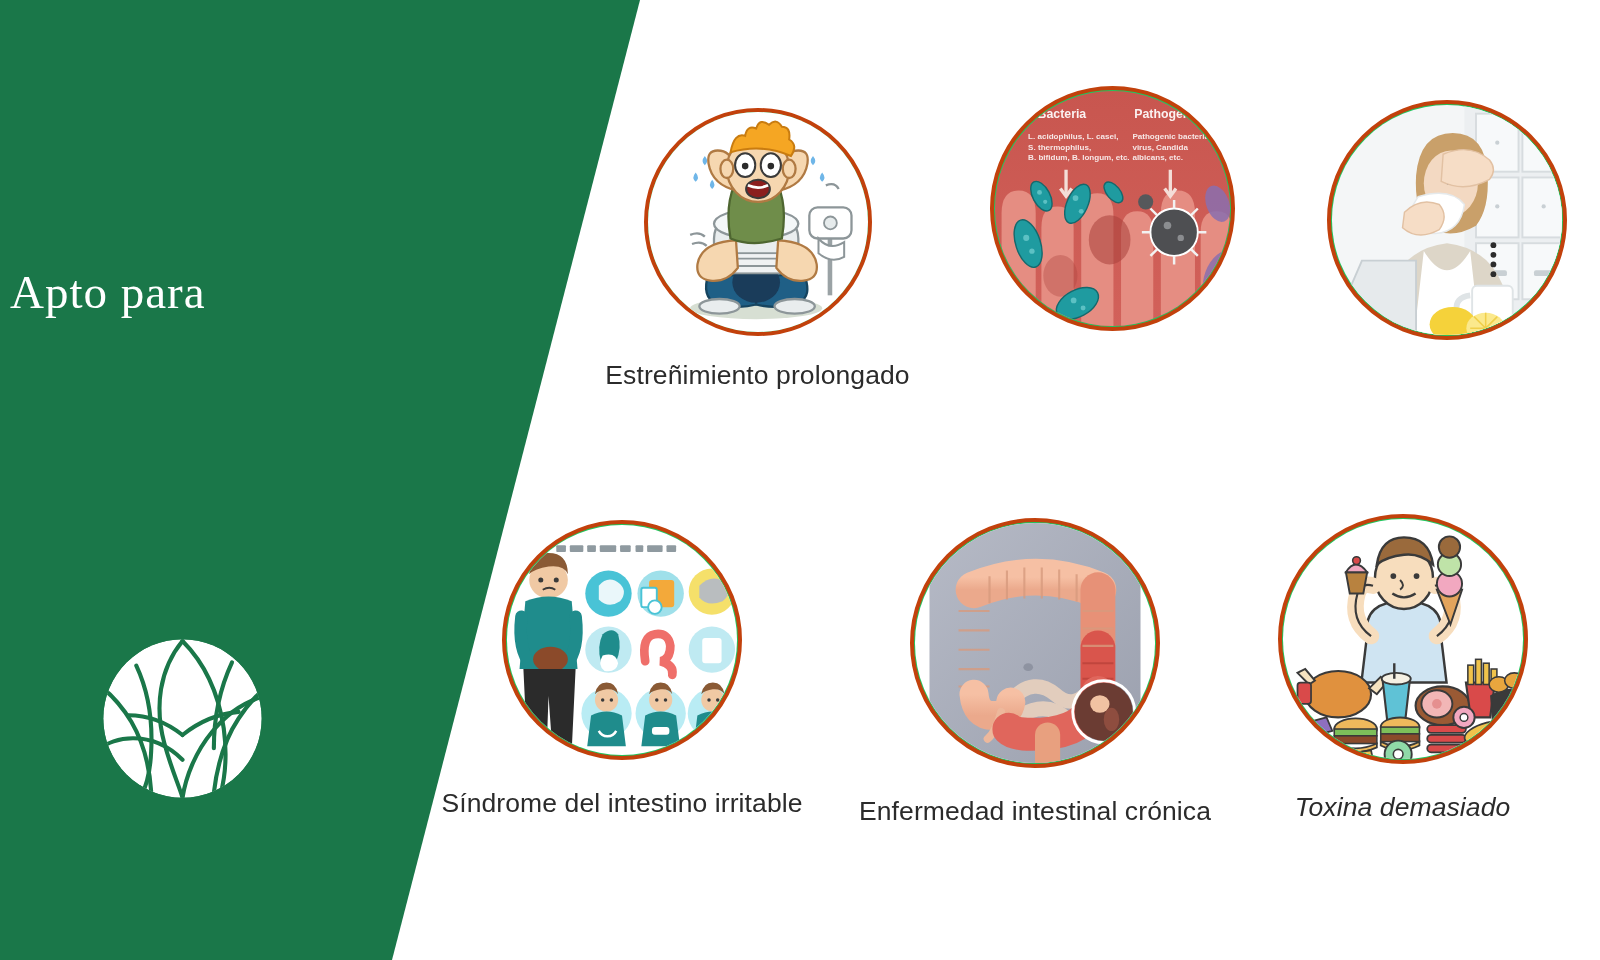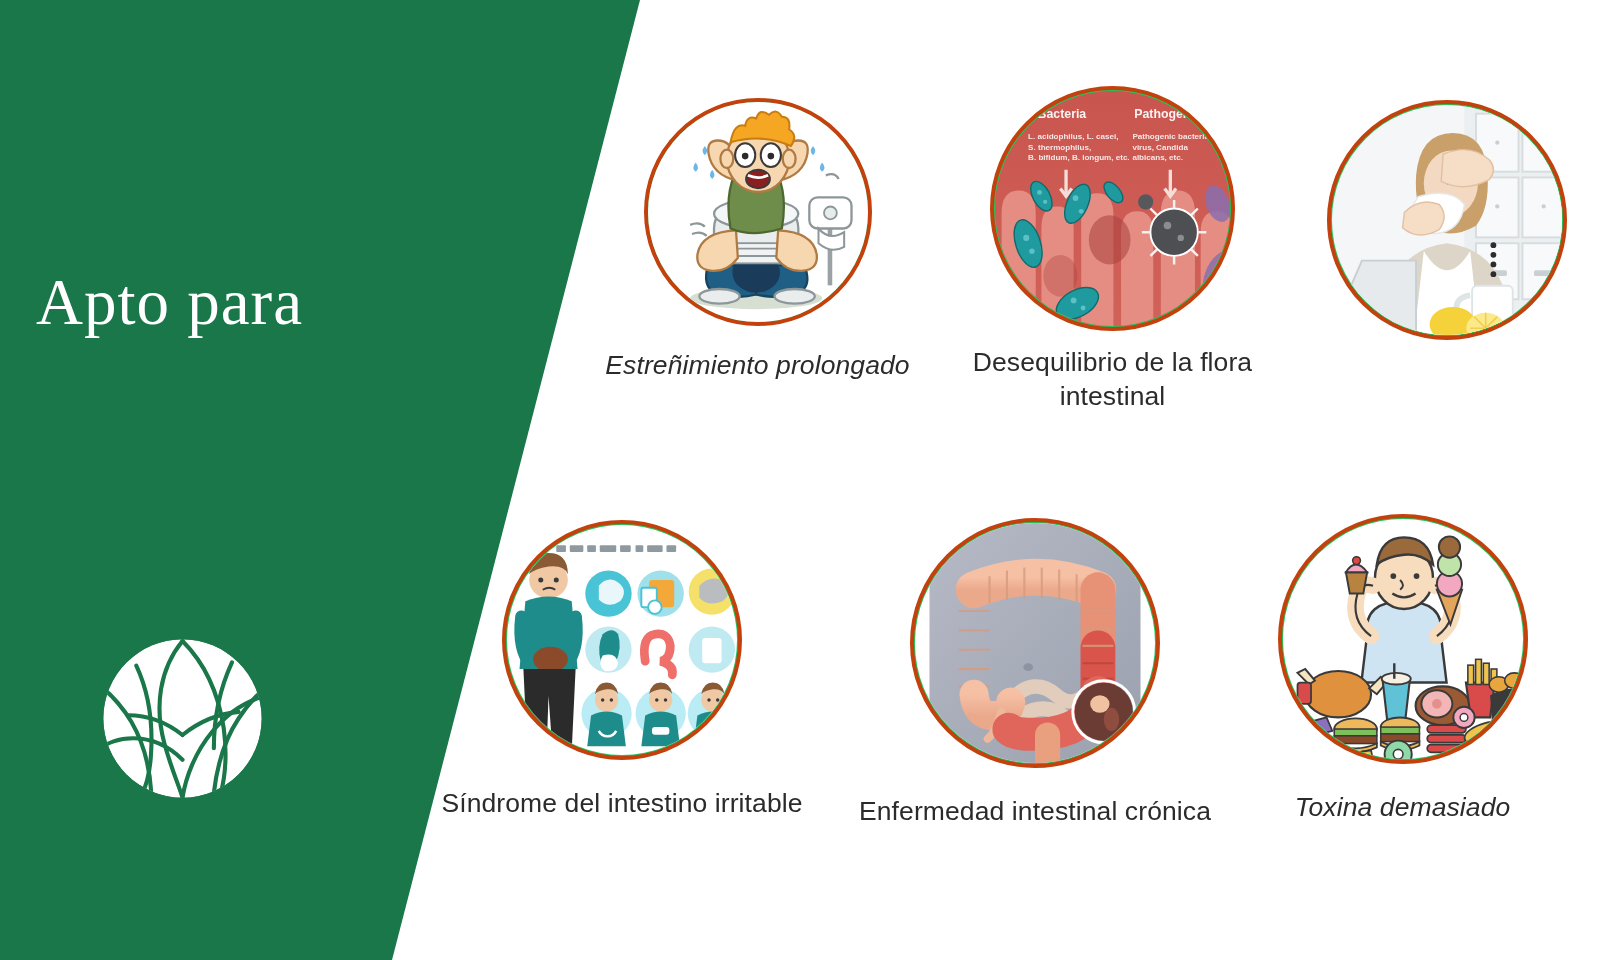--- a/index.html
+++ b/index.html
@@ -17,25 +17,25 @@
   }
   
   .green-panel {
     position:absolute; left:0; top:0;
     width:700px; height:960px;
     background:#1a7749;
     clip-path: polygon(0 0, 640px 0, 392px 960px, 0 960px);
   }
   .title {
     position:absolute;
-    left:36px; top:268px;
+    left:10px; top:268px;
     width:420px;
     color:#ffffff;
     font-family:"Liberation Serif", serif;
-    font-size:65px;
+    font-size:47px;
     letter-spacing:1px;
     line-height:1.05;
     white-space:nowrap;
   }
   
   .logo {
     position:absolute;
     left:100px; top:636px;
     width:165px; height:165px;
   }
@@ -51,21 +51,21 @@
   }
   .circle svg { display:block; width:100%; height:100%; }
   .caption {
     margin-top:14px;
     color:#2b2b2b;
     font-size:26.5px;
     line-height:1.30;
     letter-spacing:0.1px;
   }
   
-  #item-1 { left:575px; top:98px;  width:365px;font-style:italic; }
+  #item-1 { left:575px; top:108px;  width:365px; }
   #item-1 .circle { width:228px; height:228px; margin:0 auto; }
   #item-2 { left:935px; top:86px;  width:355px; }
   #item-2 .circle { width:245px; height:245px; margin:0 auto; }
   #item-3 { left:1297px; top:100px; width:300px; }
   #item-3 .circle { width:240px; height:240px; margin:0 auto; }
   
   #item-4 { left:412px; top:520px; width:420px; }
   #item-4 .circle { width:240px; height:240px; margin:0 auto; }
   #item-5 { left:840px; top:518px; width:390px; }
   #item-5 .circle { width:250px; height:250px; margin:0 auto; }
@@ -245,21 +245,20 @@
               <text x="36" y="52" font-size="8.5" opacity="0.85">L. acidophilus, L. casei,</text>
               <text x="36" y="63" font-size="8.5" opacity="0.85">S. thermophilus,</text>
               <text x="36" y="74" font-size="8.5" opacity="0.85">B. bifidum, B. longum, etc.</text>
               <text x="146" y="52" font-size="8.5" opacity="0.85">Pathogenic bacteria,</text>
               <text x="146" y="63" font-size="8.5" opacity="0.85">virus, Candida</text>
               <text x="146" y="74" font-size="8.5" opacity="0.85">albicans, etc.</text>
             </g>
           </g>
         </svg>
       </div>
-      <div class="caption">Desequilibrio de la flora intestinal</div>
     </div>
 
     <div class="item" id="item-3">
       <div class="circle">
         <svg viewBox="0 0 240 240" aria-hidden="true">
           <defs>
               <clipPath id="c3">
                 <circle cx="120" cy="120" r="119"></circle>
               </clipPath>
             </defs>

